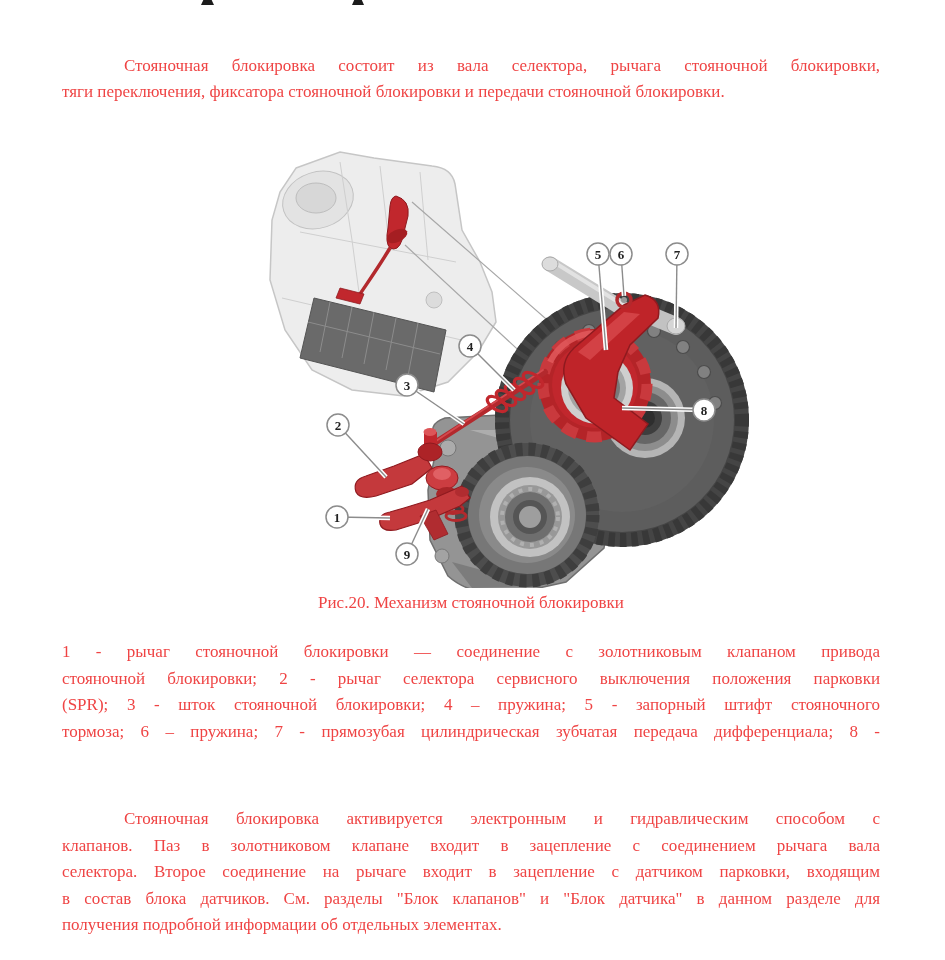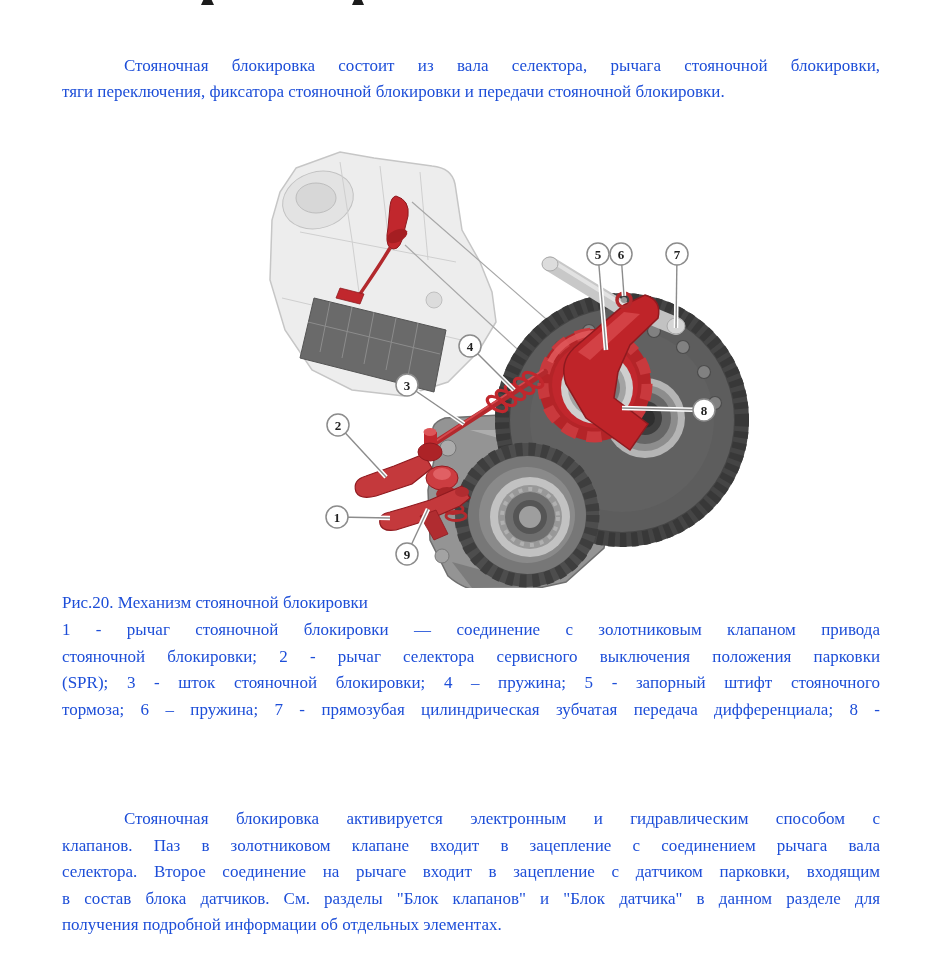--- a/index.html
+++ b/index.html
@@ -1,27 +1,27 @@
 <!DOCTYPE html>
 <html><head>
 <meta charset="utf-8">
 <style>
   html,body{margin:0;padding:0;background:#fff;}
   .page{
     position:relative;width:945px;height:960px;background:#ffffff;
-    font-family:"Liberation Serif","DejaVu Serif",serif;color:#1d4ed8;overflow:hidden;
+    font-family:"Liberation Serif","DejaVu Serif",serif;color:#ef4444;overflow:hidden;
   }
   .textcol{position:absolute;left:62px;width:818px;font-size:17px;}
   .tl{text-align:left;line-height:26.5px;}
   .tl.j{text-align:justify;text-align-last:justify;}
   .tl.ind{text-indent:62px;}
   .intro{top:53px;}
   .intro .tl{line-height:26px;}
-  .caption{top:590px;text-align:left;line-height:26px;}
-  .legend{top:617px;}
+  .caption{top:590px;text-align:center;line-height:26px;}
+  .legend{top:639px;}
   .bodytext{top:806px;}
   .frag{position:absolute;top:0;height:5px;background:#1c1c1c;
         clip-path:polygon(18% 0,82% 0,100% 100%,0 100%);}
   .frag1{left:201px;width:13px;}
   .frag2{left:352px;width:12px;}
   .fig{position:absolute;left:0;top:138px;}
   .callout-circle{fill:#ffffff;stroke:#8c8c8c;stroke-width:1.5;}
   .callout-num{font-family:"Liberation Serif",serif;font-size:13px;font-weight:600;fill:#222;
                text-anchor:middle;}
   .leader{stroke:#8c8c8c;stroke-width:1.4;fill:none;}

